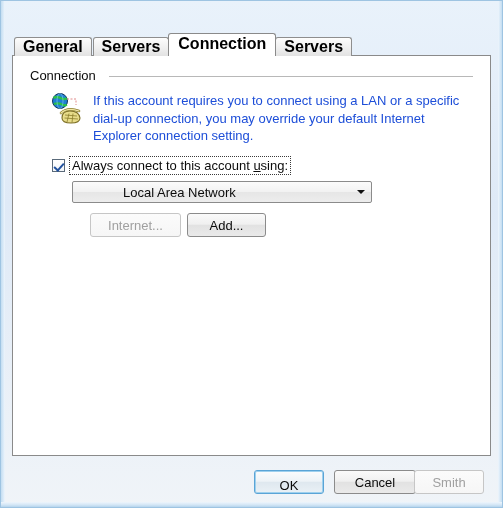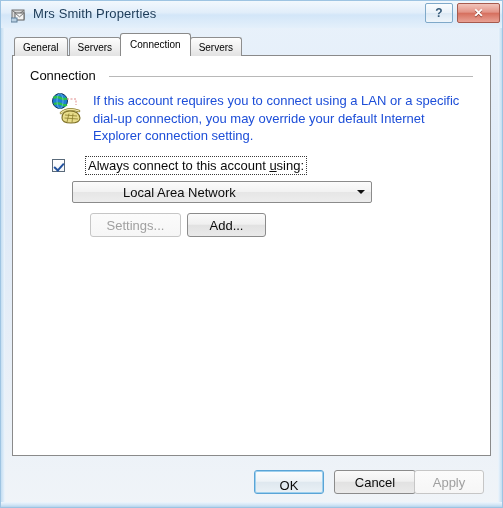--- a/index.html
+++ b/index.html
@@ -84,27 +84,28 @@
     height: 20px;
     display: flex; align-items: flex-end;
     z-index: 4;
   }
   .tab {
     box-sizing: border-box;
     height: 19px;
     padding: 0 8px;
     margin-right: 1px;
     display: flex; align-items: center;
-    font-size: 10px; color: #000000;
+    font-size: 16px; color: #000000;
     background: linear-gradient(180deg,#fdfdfd 0%, #eeeeee 60%, #e2e2e2 100%);
     border: 1px solid #8e8e8e;
     border-bottom: none;
     border-radius: 3px 3px 0 0;
     cursor: default;
     white-space: nowrap;
+    font-weight: bold;
   }
   .tab.active {
     height: 23px;
     margin: 0 -1px 0 -2px;
     padding: 0 9px 2px 9px;
     background: #ffffff;
     border-color: #8a8a8a;
     position: relative;
     z-index: 6;
     align-items: center;
@@ -147,21 +148,21 @@
   #conn-desc {
     position: absolute; left: 63px; top: 24px;
     width: 375px;
     font-size: 13px; color: #1d4ed8;
     line-height: 17.5px;
   }
 
   
   #chk-row {
     position: absolute; left: 22px; top: 88px;
-    display: flex; align-items: center; gap: 16px;
+    display: flex; align-items: center;
   }
   #chk-box {
     width: 13px; height: 13px;
     box-sizing: border-box;
     border: 1px solid #5a6a7a;
     background: linear-gradient(180deg,#ffffff 0%, #f3f6f9 100%);
     position: relative;
     flex: 0 0 auto;
     cursor: default;
   }
@@ -261,39 +262,20 @@
 </head>
 <body>
 
 <div id="window">
 
   <div id="frame-left"></div>
   <div id="frame-right"></div>
   <div id="frame-bottom"></div>
   <div id="frame-outline"></div>
 
-  <div id="titlebar">
-
-    <svg id="title-icon" viewBox="0 0 16 16">
-      <rect x="1" y="3" width="12" height="9" fill="#d9d9d9" stroke="#6e6e6e" stroke-width="1"></rect>
-      <path d="M1.5 3.5 L7 8 L12.5 3.5" fill="none" stroke="#6e6e6e" stroke-width="1"></path>
-      <rect x="4" y="6" width="9" height="7" fill="#f4f4f4" stroke="#5d5d5d" stroke-width="1"></rect>
-      <path d="M4.5 6.5 L8.5 9.8 L12.5 6.5" fill="none" stroke="#7a7a7a" stroke-width="1"></path>
-      <rect x="0" y="11" width="6" height="4" fill="#bcd2e4" stroke="#5f7f99" stroke-width="1"></rect>
-    </svg>
-
-    <div id="title-text">Mrs Smith Properties</div>
-
-    <div class="caption-btn" id="btn-help">
-      <span>?</span>
-    </div>
-    <div class="caption-btn" id="btn-close">
-      <span>✕</span>
-    </div>
-  </div>
 
   <div id="tabstrip">
     <div class="tab">
         <span>General</span>
       </div>
     <div class="tab">
         <span>Servers</span>
       </div>
     <div class="tab active">
         <span>Connection</span>
@@ -339,32 +321,32 @@
       </div>
 
       <div id="combo">
         <div id="combo-value">Local Area Network</div>
         <div id="combo-arrow">
             <span></span>
           </div>
       </div>
 
       <div class="push-btn disabled" id="btn-settings">
-        <span>Settings...</span>
+        <span>Internet...</span>
       </div>
       <div class="push-btn" id="btn-add">
         <span>Add...</span>
       </div>
 
     </div>
   </div>
 
   <div id="btn-ok">
     <span>OK</span>
   </div>
   <div class="push-btn" id="btn-cancel">
     <span>Cancel</span>
   </div>
   <div class="push-btn disabled" id="btn-apply">
-    <span>Apply</span>
+    <span>Smith</span>
   </div>
 
 </div>
 
 </body></html>

